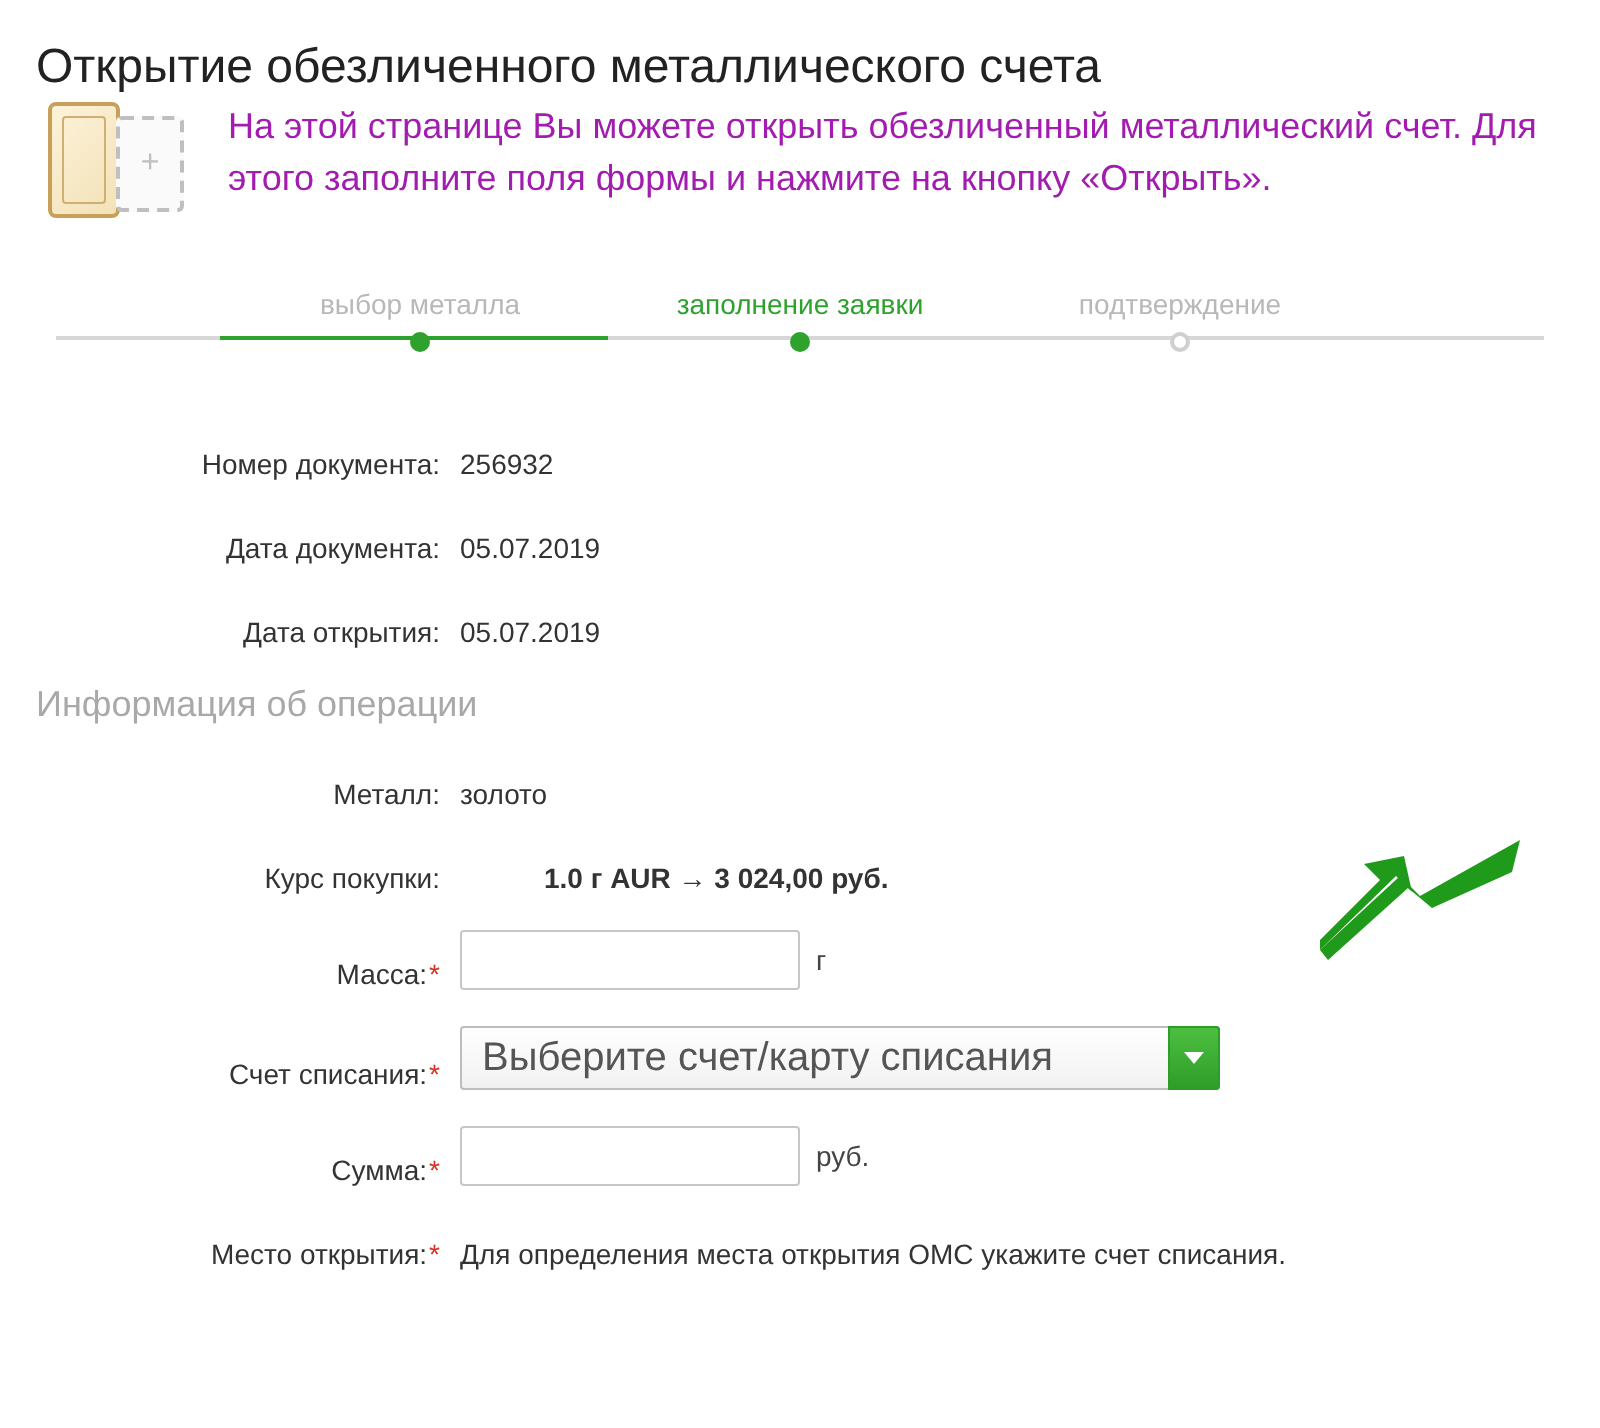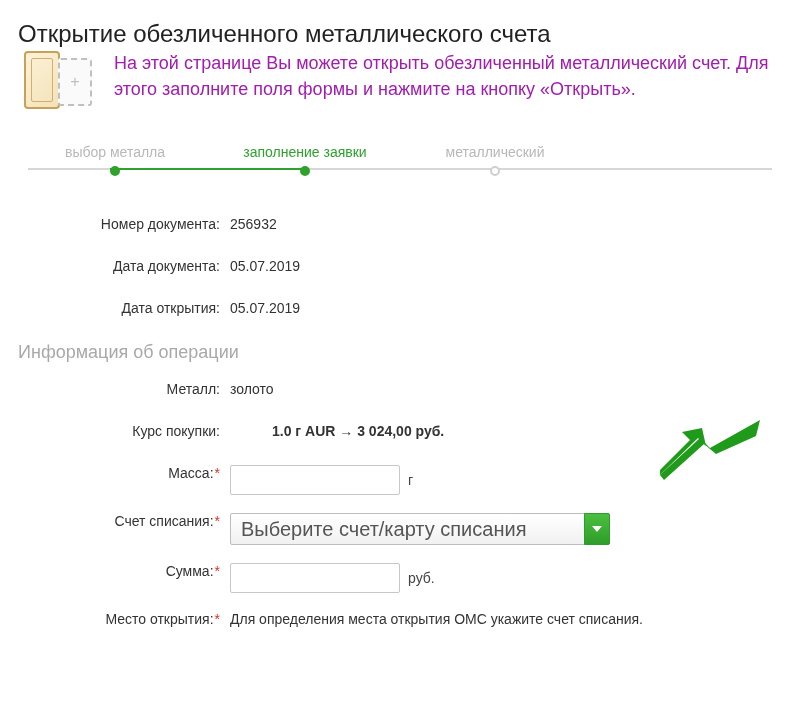--- a/index.html
+++ b/index.html
@@ -66,21 +66,21 @@
   .intro-text {
     color: #a21caf;
     line-height: 1.45;
     font-size: 18px;
     padding-top: 2px;
   }
 
   .steps {
     position: relative;
     display: flex;
-    justify-content: flex-start;
+    justify-content: center;
     margin: 0 0 40px 0;
     padding: 0 2px;
   }
   .step-line {
     position: absolute;
     top: 24px;
     left: 10px;
     right: 10px;
     height: 2px;
     background: #d7d7d7;
@@ -111,21 +111,21 @@
     margin: 6px auto 0 auto;
   }
   .step.active .step-dot,
   .step.done .step-dot {
     border-color: #2ea22d;
     background: #2ea22d;
   }
 
   .form-row {
     display: flex;
-    align-items: flex-start;
+    align-items: flex-end;
     margin-bottom: 18px;
     min-height: 24px;
   }
   .form-label {
     width: 212px;
     text-align: right;
     padding-right: 10px;
     color: #333;
     font-size: 14px;
   }
@@ -218,21 +218,21 @@
   <div class="step-line-active" style="left:12%; width:25.5%;"></div>
   <div class="step done">
     <div class="step-label">выбор металла</div>
     <div class="step-dot"></div>
   </div>
   <div class="step active">
     <div class="step-label">заполнение заявки</div>
     <div class="step-dot"></div>
   </div>
   <div class="step">
-    <div class="step-label">металлический</div>
+    <div class="step-label">подтверждение</div>
     <div class="step-dot"></div>
   </div>
 </div>
 
 <div class="form-row">
   <div class="form-label">Номер документа:</div>
   <div class="form-value">256932</div>
 </div>
 <div class="form-row">
   <div class="form-label">Дата документа:</div>

